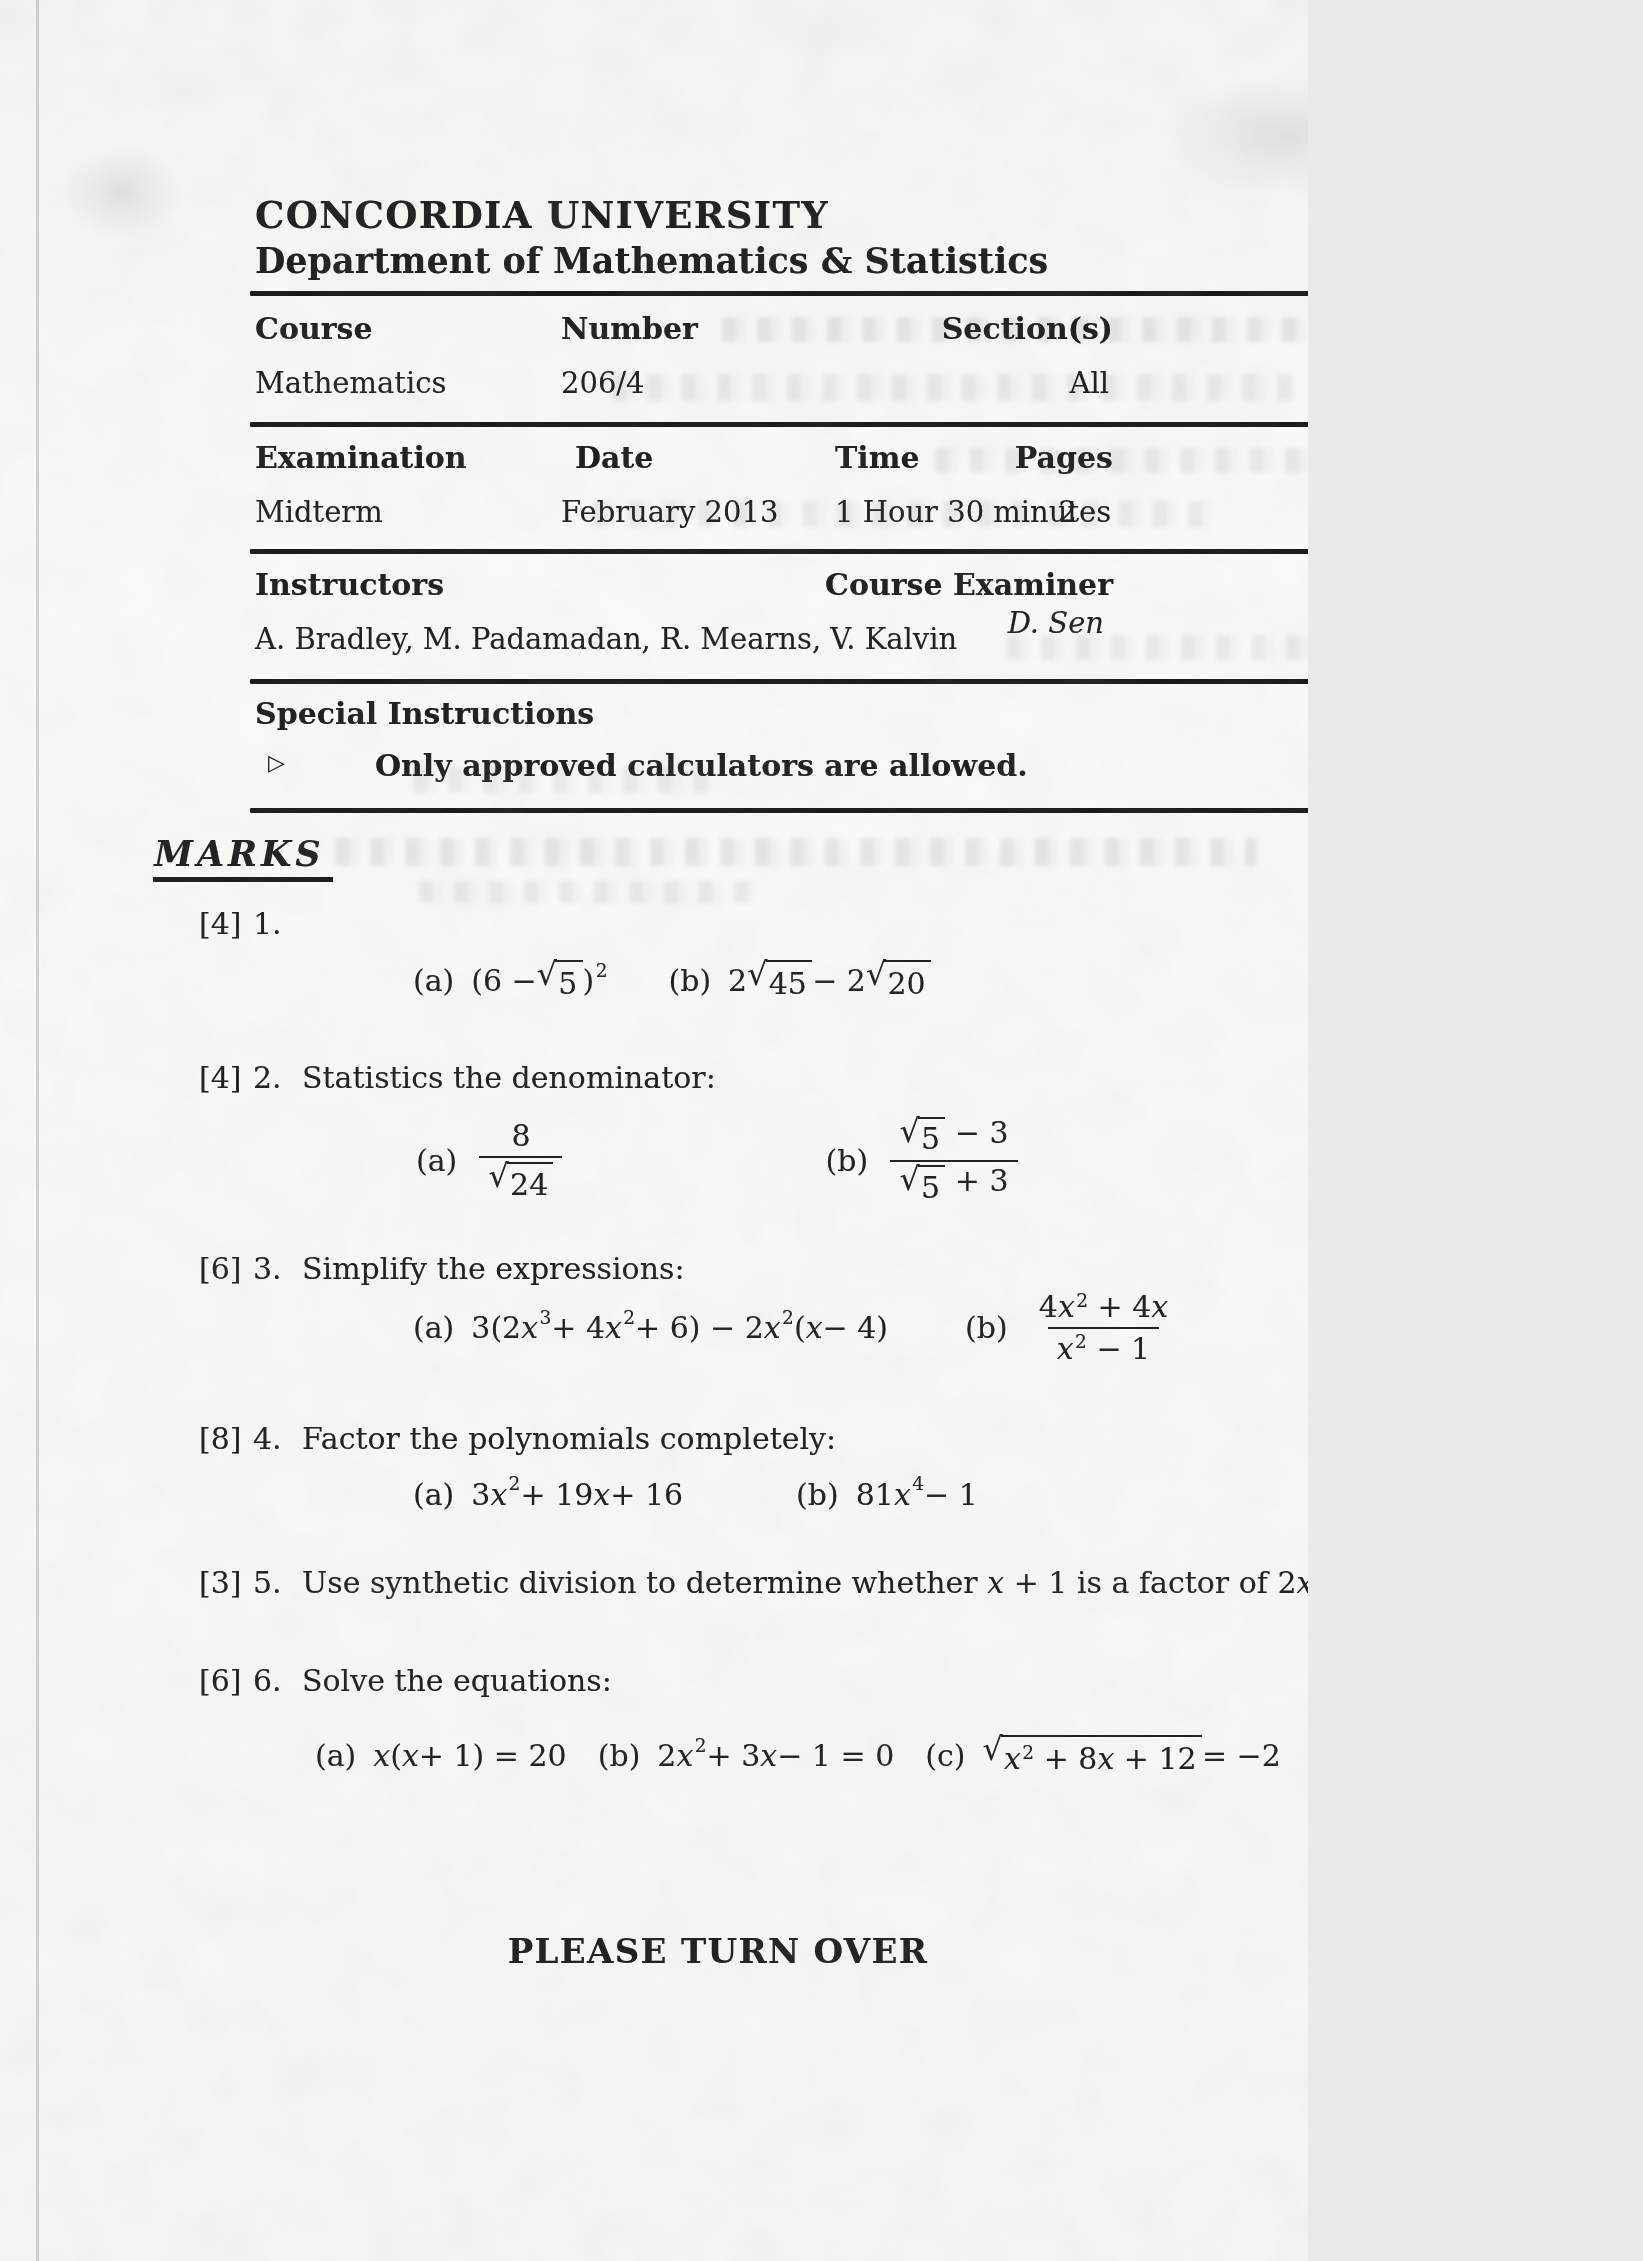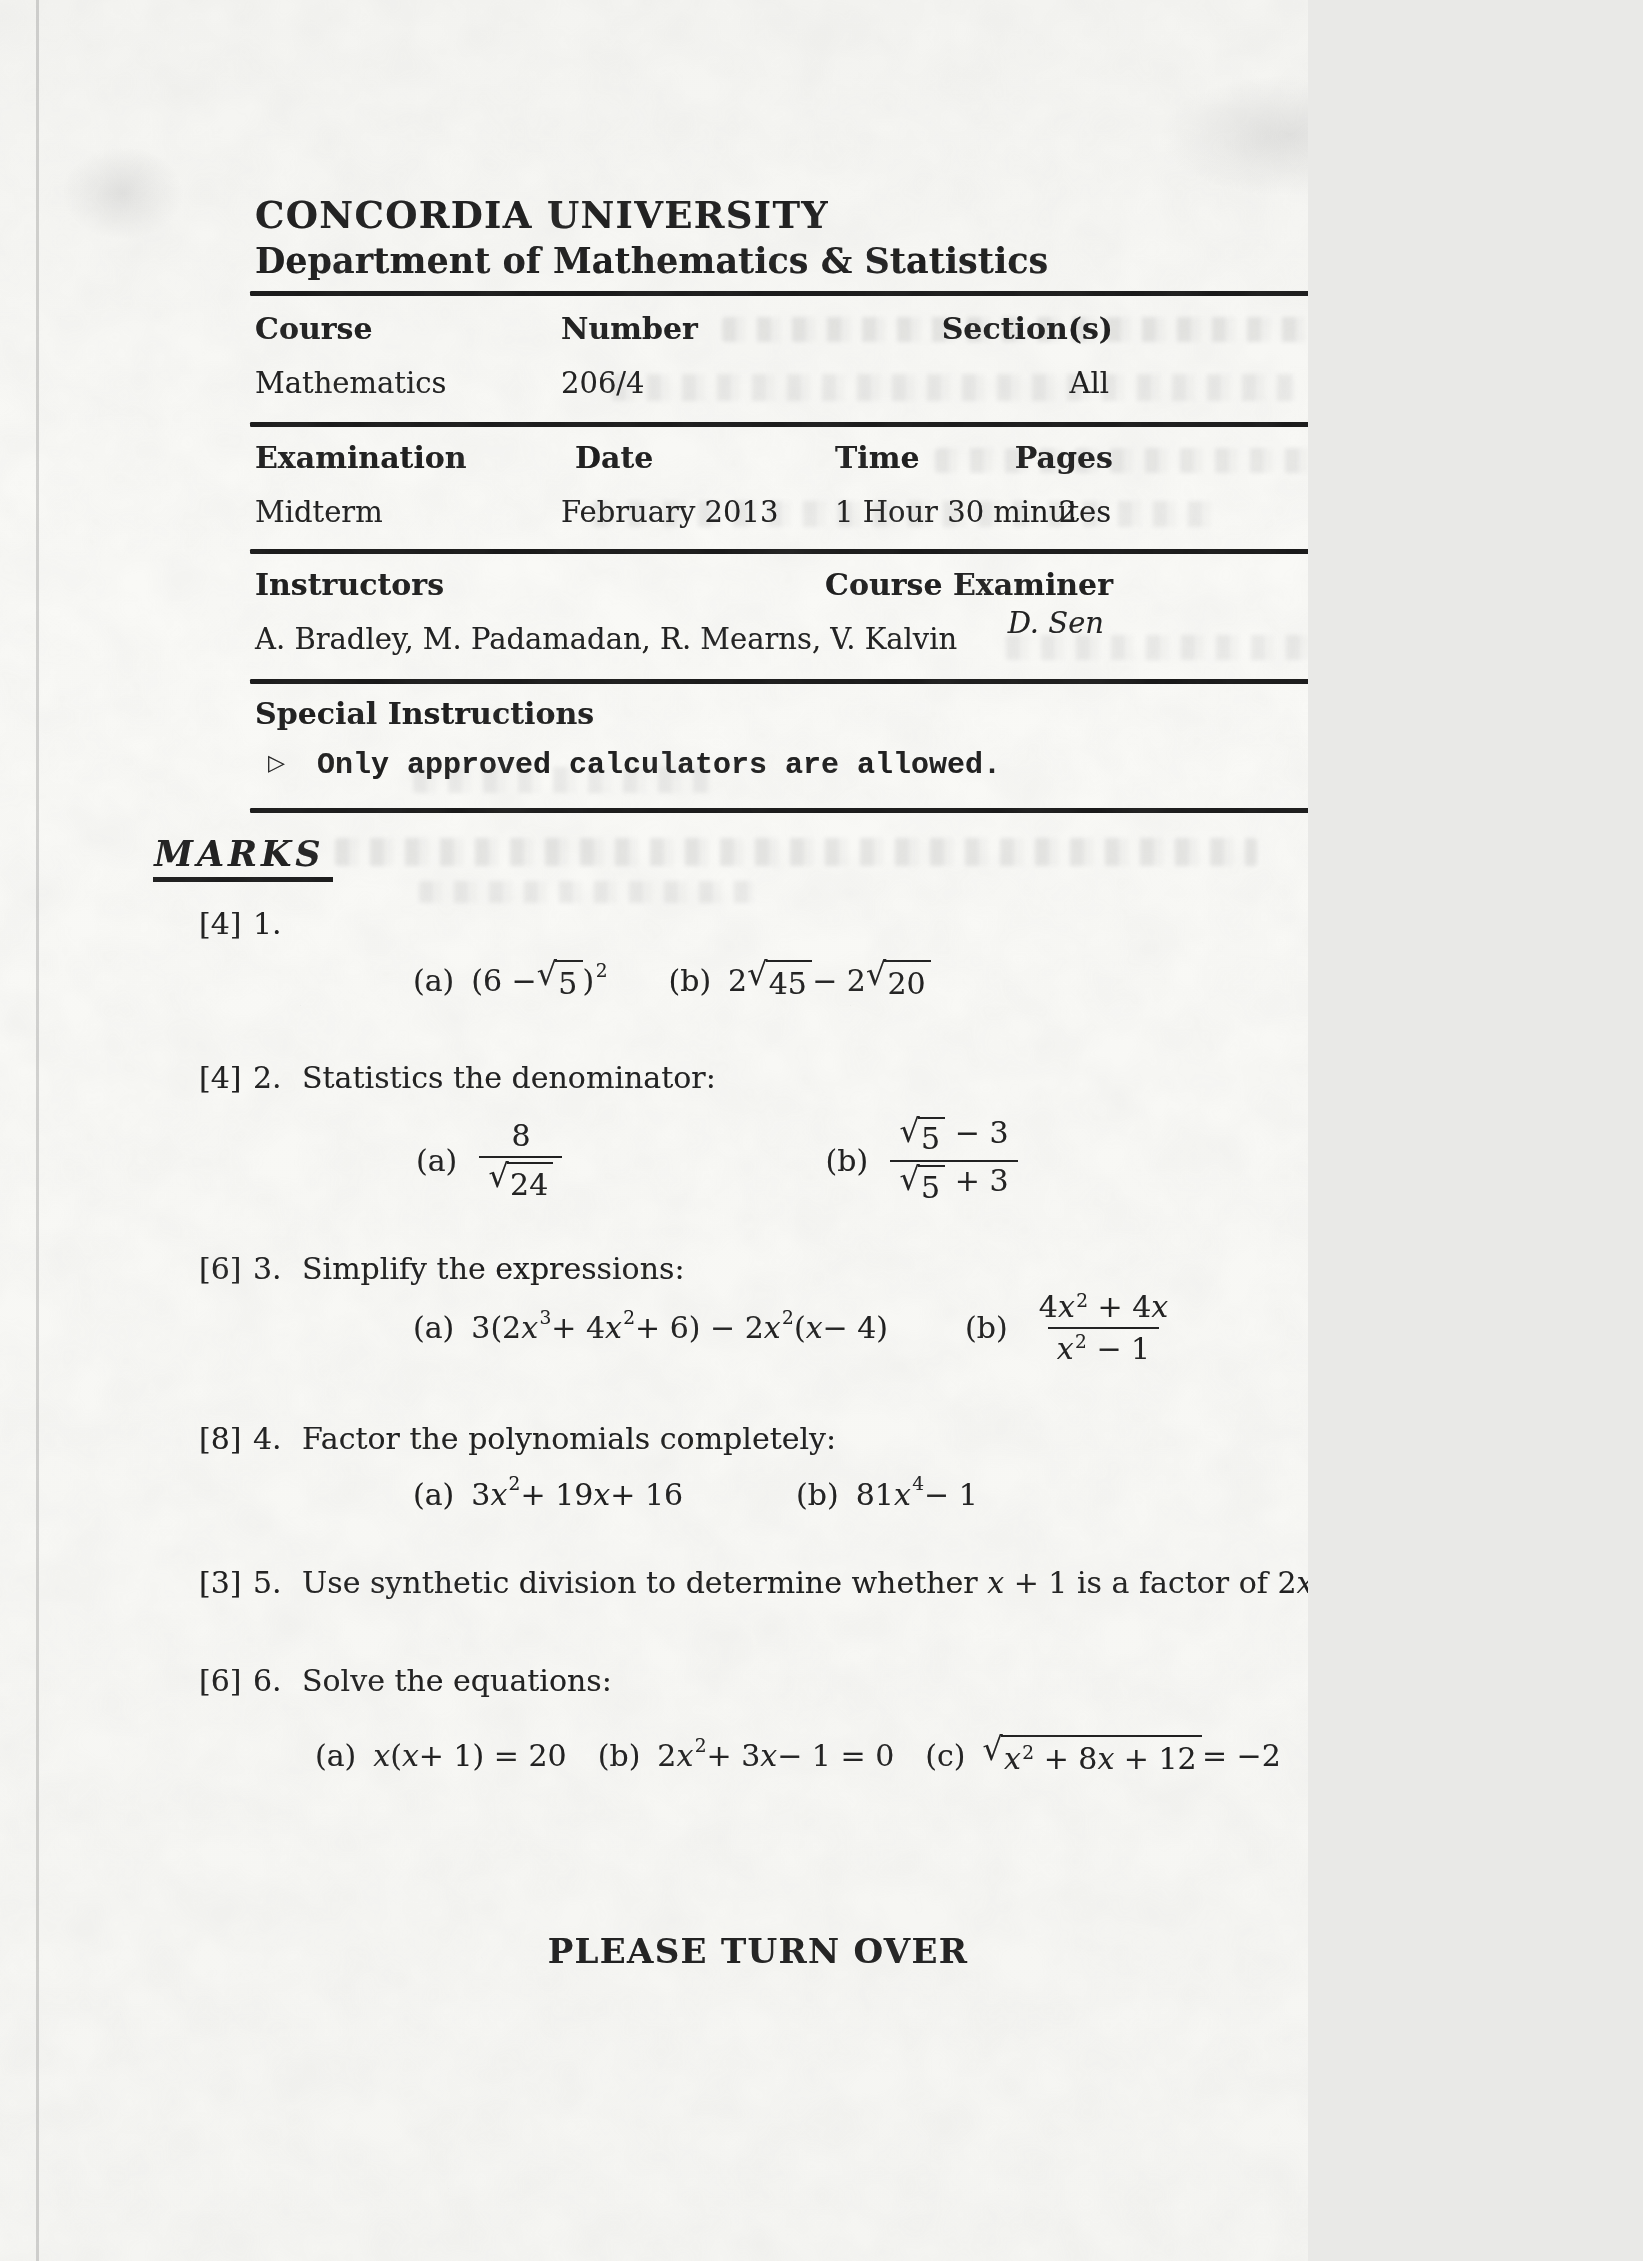--- a/index.html
+++ b/index.html
@@ -30,21 +30,21 @@
   .mvar{font-style:italic;}
   .ul{border-bottom:2.6px solid #1f1f1f;padding-bottom:1.3px;}
   .sqrt{display:inline-flex;}
   .radsign{line-height:.95;font-size:1.06em;margin-right:-1.9px;transform:translateY(-1.3px);}
   .rad{border-top:2.6px solid #1f1f1f;padding:3.9px 5.2px 0 3.2px;}
   .frac{display:inline-flex;flex-direction:column;align-items:center;text-align:center;
     vertical-align:middle;margin:0 5.2px;line-height:1.15;}
   .fnum,.fden{padding:2.6px 9px;}
   .fden{border-top:2.6px solid #1f1f1f;}
   .special-bullet{font-size:22px;transform:translateY(-2.6px);}
-  .footer{font-weight:bold;font-size:34px;letter-spacing:1.3px;white-space:nowrap;margin-left:40px;}
+  .footer{font-weight:bold;font-size:34px;letter-spacing:1.3px;white-space:nowrap;}
   .ghost{position:absolute;filter:blur(1.9px);opacity:.38;border-radius:3.9px;pointer-events:none;
     background:repeating-linear-gradient(90deg,rgba(90,90,95,.32) 0 14px,rgba(120,120,125,.14) 14px 23px,transparent 23px 35px);}
   .blob{position:absolute;pointer-events:none;background:radial-gradient(closest-side,rgba(115,115,120,.16),transparent 72%);}
   .edge-line{position:absolute;top:0;height:2261px;width:2.6px;background:rgba(120,120,120,.30);pointer-events:none;}
   .cyan-mark{position:absolute;width:22px;height:62px;border-left:7px solid rgba(135,205,212,.55);
     border-radius:50%;filter:blur(1.3px);pointer-events:none;}
   .noise{position:absolute;left:0;top:0;z-index:40;pointer-events:none;}
 </style>
 </head>
 <body>
@@ -93,21 +93,21 @@
   <div class="abs lbl" style="left:255px;top:567px;">Instructors</div>
   <div class="abs lbl" style="right:195px;top:567px;">Course Examiner</div>
   <div class="abs val" style="left:255px;top:622px;">A. Bradley, M. Padamadan, R. Mearns, V. Kalvin</div>
   <div class="abs val" style="right:204px;top:606px;font-style:italic;">D. Sen</div>
 
   <div class="rule" style="top:679px;"></div>
 
   <div class="abs lbl" style="left:255px;top:696px;">Special Instructions</div>
   <div class="abs" style="left:268px;top:748px;display:flex;align-items:center;">
     <span class="special-bullet">▷</span>
-    <span class="lbl" style="margin-left:32px;font-family:Liberation Mono, monospace;">Only approved calculators are allowed.</span>
+    <span class="lbl" style="margin-left:90px;">Only approved calculators are allowed.</span>
   </div>
 
   <div class="rule" style="top:808px;"></div>
 
   <div class="abs marks-h" style="left:153px;top:833px;">MARKS</div>
 
   <div class="q" style="top:906px;">
     <div class="qline">
       <span class="qmarks">[4]</span>
       <span class="qnum">1.</span>

